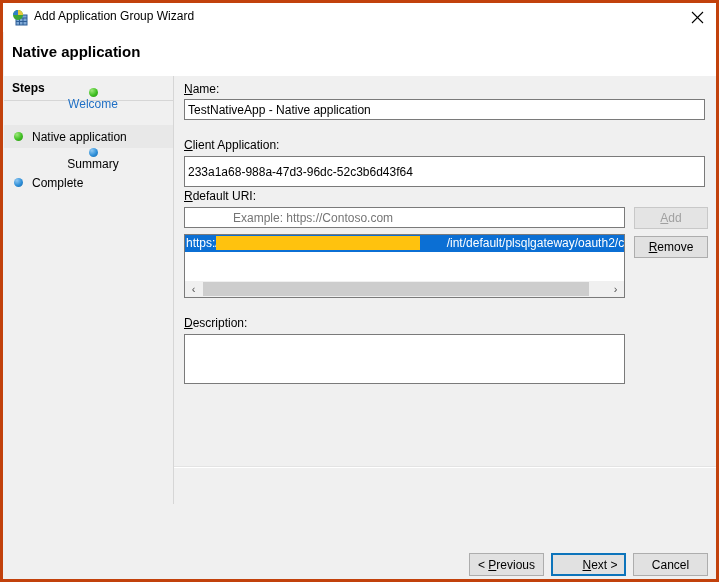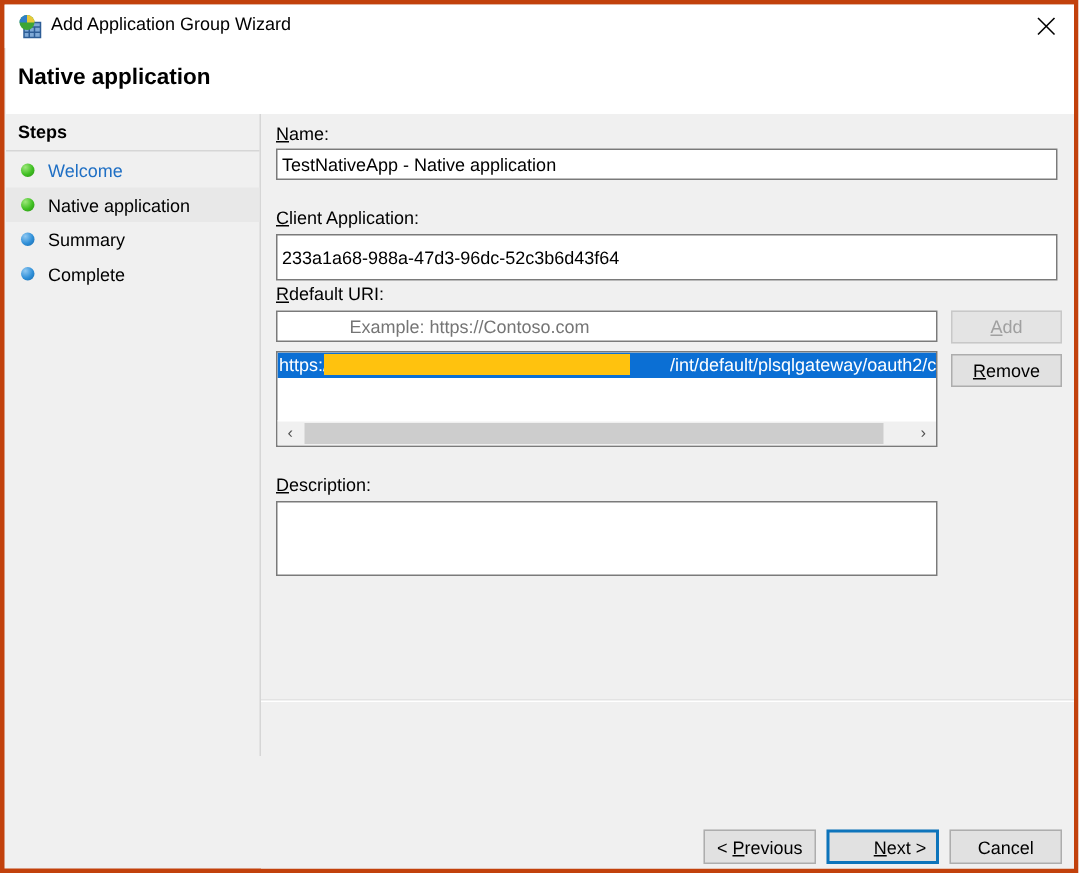--- a/index.html
+++ b/index.html
@@ -316,31 +316,31 @@
   </div>
 
   <div id="header">
     <span id="header-title">Native application</span>
   </div>
 
   <div id="sidebar">
     <span id="steps-heading">Steps</span>
     <div id="steps-heading-rule"></div>
 
-    <div class="step-item" style="top:26px;">
+    <div class="step-item" style="top:12px;flex-direction:column;">
       <span class="step-bullet green"></span>
       <span class="step-label link">Welcome</span>
     </div>
 
     <div class="step-item selected" style="top:49px;">
       <span class="step-bullet green"></span>
       <span class="step-label">Native application</span>
     </div>
 
-    <div class="step-item" style="top:72px;">
+    <div class="step-item" style="top:72px;flex-direction:column;">
       <span class="step-bullet blue"></span>
       <span class="step-label">Summary</span>
     </div>
 
     <div class="step-item" style="top:95px;">
       <span class="step-bullet blue"></span>
       <span class="step-label">Complete</span>
     </div>
   </div>
 

